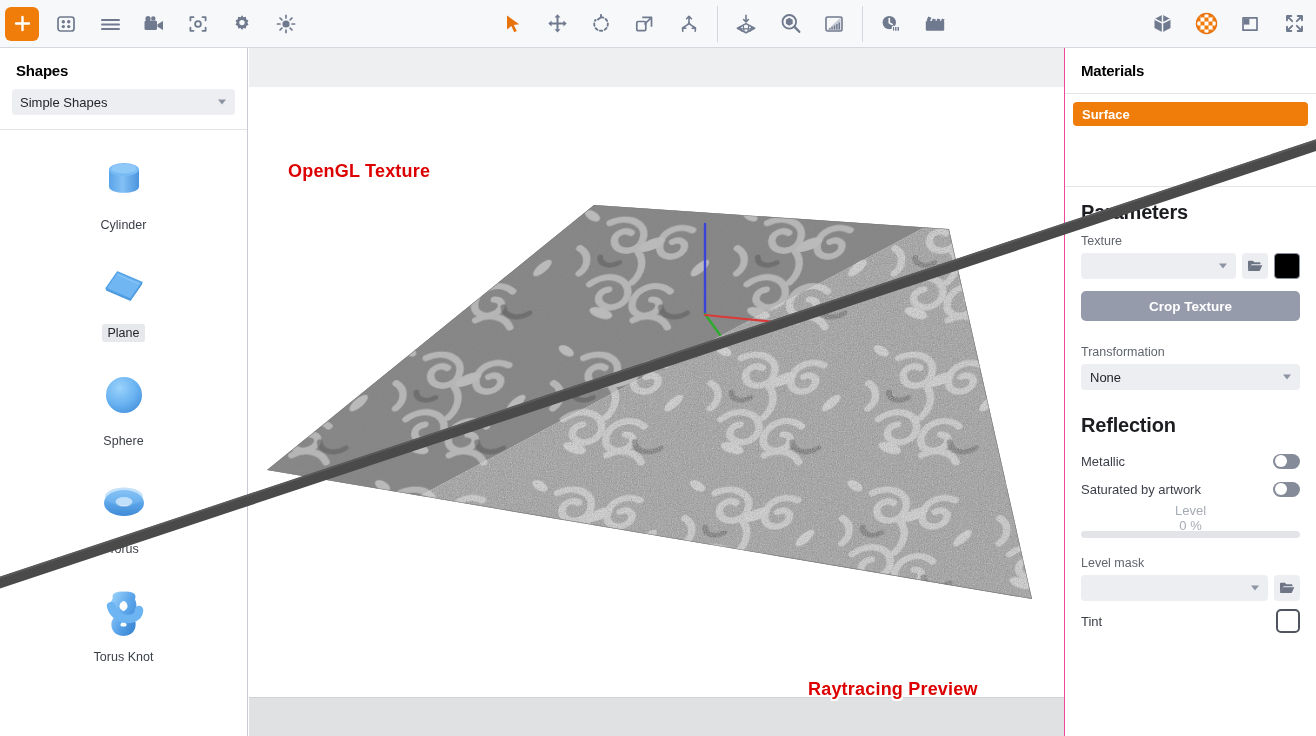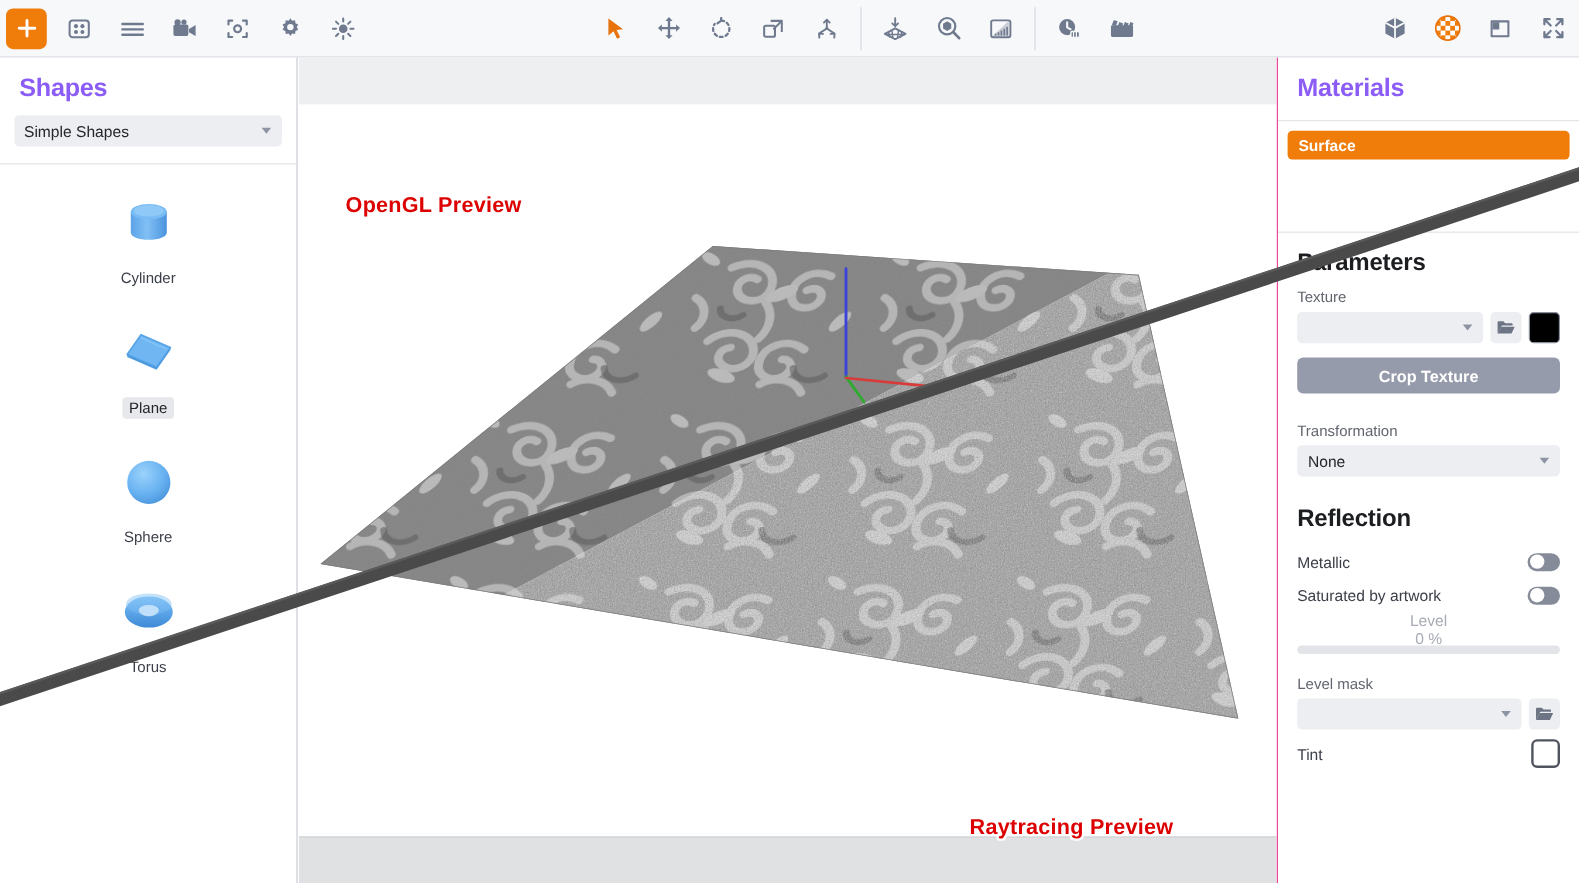--- a/index.html
+++ b/index.html
@@ -37,21 +37,21 @@
     background:#fff; border-left:1px solid #d4d7de; border-top:1px solid #d4d7de;
     transform:rotate(45deg);
   }
 
   
   .left-panel {
     position:absolute; left:0; top:48px; width:248px; height:688px;
     background:#ffffff; border-right:1px solid #c9ccd4;
   }
   .panel-title {
-    font-size:21px; font-weight:bold; color:#8b5cf6;
+    font-size:15px; font-weight:bold; color:#000000;
     padding:14px 16px 6px 16px; letter-spacing:-0.2px;
   }
   .select-wrap { padding:4px 12px 14px 12px; }
   .select-box {
     height:26px; background:#eceef1; border-radius:4px;
     display:flex; align-items:center; padding:0 8px;
     font-size:13px; color:#23252b; cursor:pointer; position:relative;
   }
   .select-box .caret {
     position:absolute; right:9px; top:50%; transform:translateY(-50%);
@@ -424,20 +424,37 @@
             <ellipse cx="29" cy="27" rx="20" ry="13" fill="url(#gtor)"></ellipse>
             <ellipse cx="29" cy="26" rx="8.5" ry="4.8" fill="#ffffff"></ellipse>
             <ellipse cx="29" cy="26.6" rx="8.5" ry="4.8" fill="#4d99dd" opacity="0.55"></ellipse>
             <ellipse cx="29" cy="25.6" rx="8.2" ry="4.4" fill="#f7fbff"></ellipse>
             <ellipse cx="29" cy="20.5" rx="19" ry="9" fill="#7cbdf5" opacity="0.45"></ellipse>
           </svg>
         </div>
         <div class="shape-label">Torus</div>
       </div>
 
+      <div class="shape-cell">
+        <div class="shape-icon">
+          <svg width="58" height="54" viewBox="0 0 58 54">
+            <defs>
+                <linearGradient id="gknot" x1="0" y1="0" x2="1" y2="1">
+              <stop offset="0" stop-color="#8ec9f8"></stop>
+                  <stop offset="0.55" stop-color="#5aa4e9"></stop>
+                  <stop offset="1" stop-color="#3f8ad6"></stop>
+            </linearGradient>
+              </defs>
+            <path d="M22 13c7-3 14 1 15 8 1 6-4 9-8 11-5 2.5-9 5-8 10 .8 4.2 5 6 9 5" fill="none" stroke="url(#gknot)" stroke-width="9" stroke-linecap="round"></path>
+            <path d="M36 13c-7-3-15 1-16 8-1 6 4 9 8 11 5 2.5 9 5 8 10-.8 4.2-5 6-9 5" fill="none" stroke="url(#gknot)" stroke-width="9" stroke-linecap="round"></path>
+            <path d="M16 22c2 8 9 13 17 13 7 0 11-4 11-9" fill="none" stroke="#6cb4f2" stroke-width="8.5" stroke-linecap="round"></path>
+          </svg>
+        </div>
+        <div class="shape-label">Torus Knot</div>
+      </div>
 
     </div>
   </div>
 
   <div class="viewport">
     <div class="vp-topstrip"></div>
 
     <svg class="vp-canvas" viewBox="0 0 815 688">
       <defs>
 
@@ -538,21 +555,21 @@
 
       <g>
         <path d="M456 266 L456 176" stroke="#3a44d9" stroke-width="2.4" stroke-linecap="round"></path>
         <path d="M456 266 L471 287" stroke="#2eab2e" stroke-width="2.4" stroke-linecap="round"></path>
         <path d="M456 267 L526 274" stroke="#d93a3a" stroke-width="2.2" stroke-linecap="round"></path>
       </g>
     </svg>
 
     <div class="vp-bottombar"></div>
 
-    <div class="vp-label" id="label-opengl">OpenGL Preview</div>
+    <div class="vp-label" id="label-opengl">OpenGL Texture</div>
     <div class="vp-label" id="label-raytrace">Raytracing Preview</div>
   </div>
 
   <div class="right-panel">
     <div class="rp-head">
       <div class="panel-title" style="padding:0;">Materials</div>
     </div>
     <div class="rp-divider"></div>
 
     <div class="mat-list">

